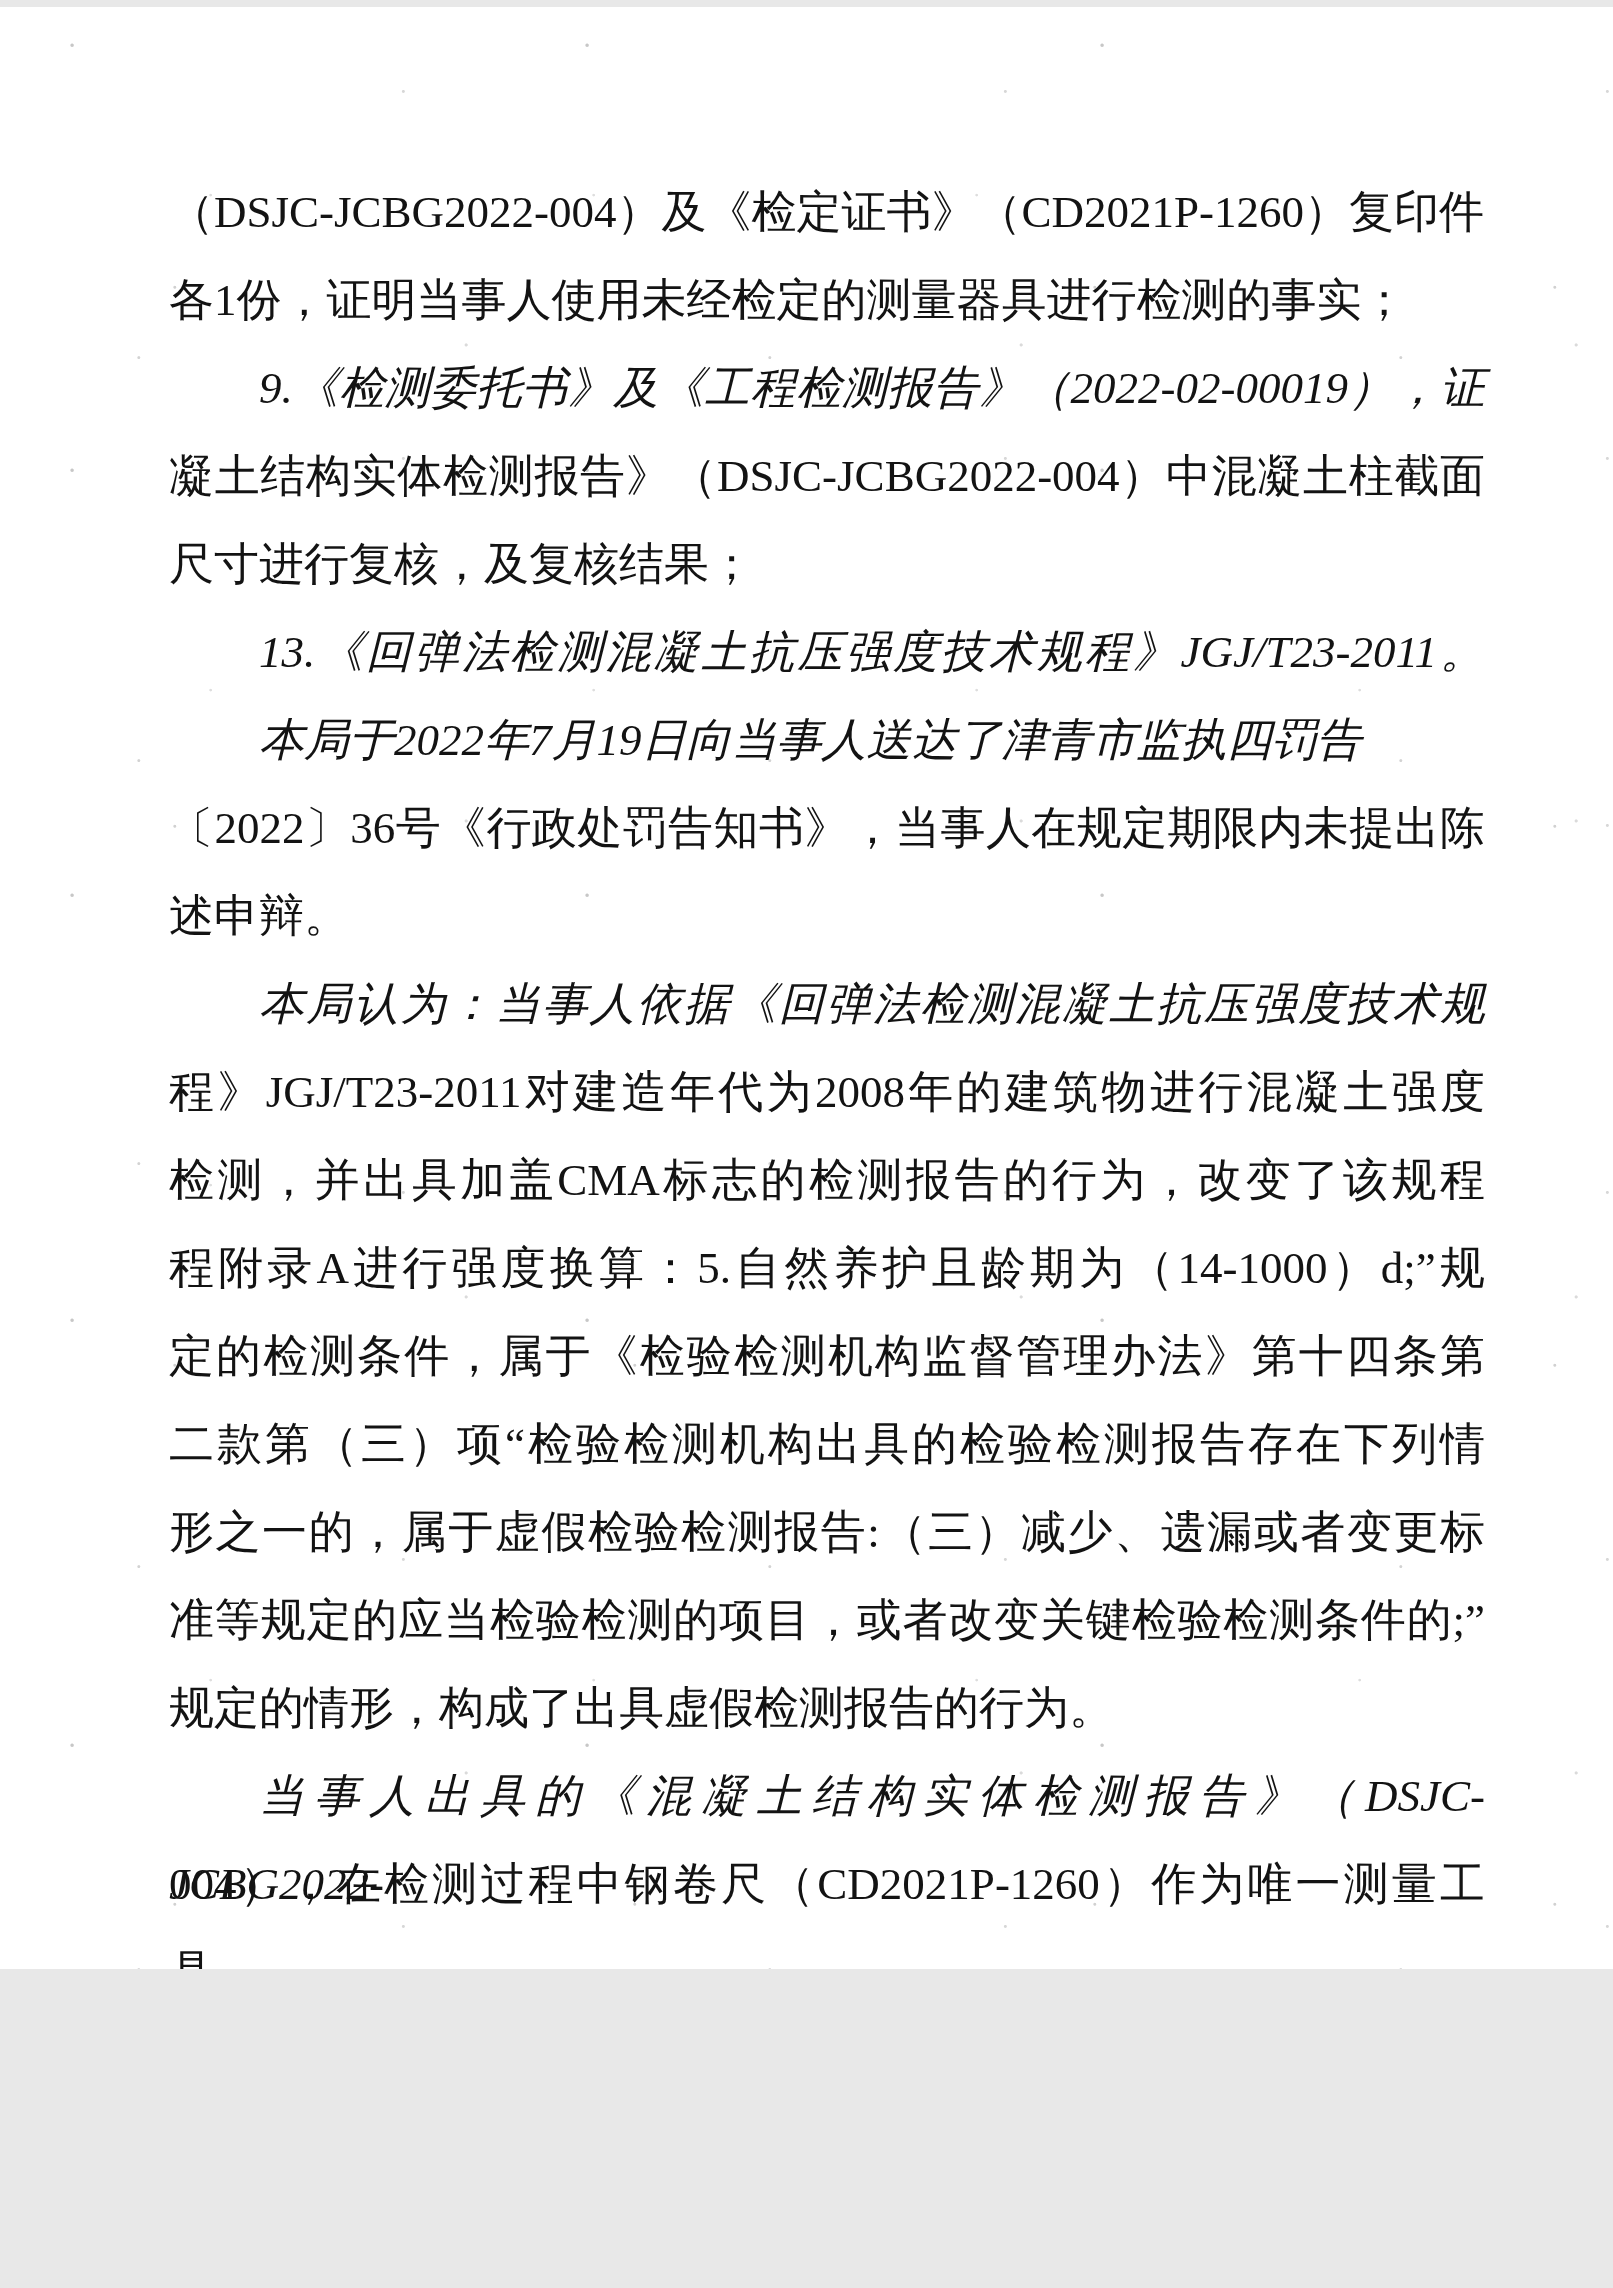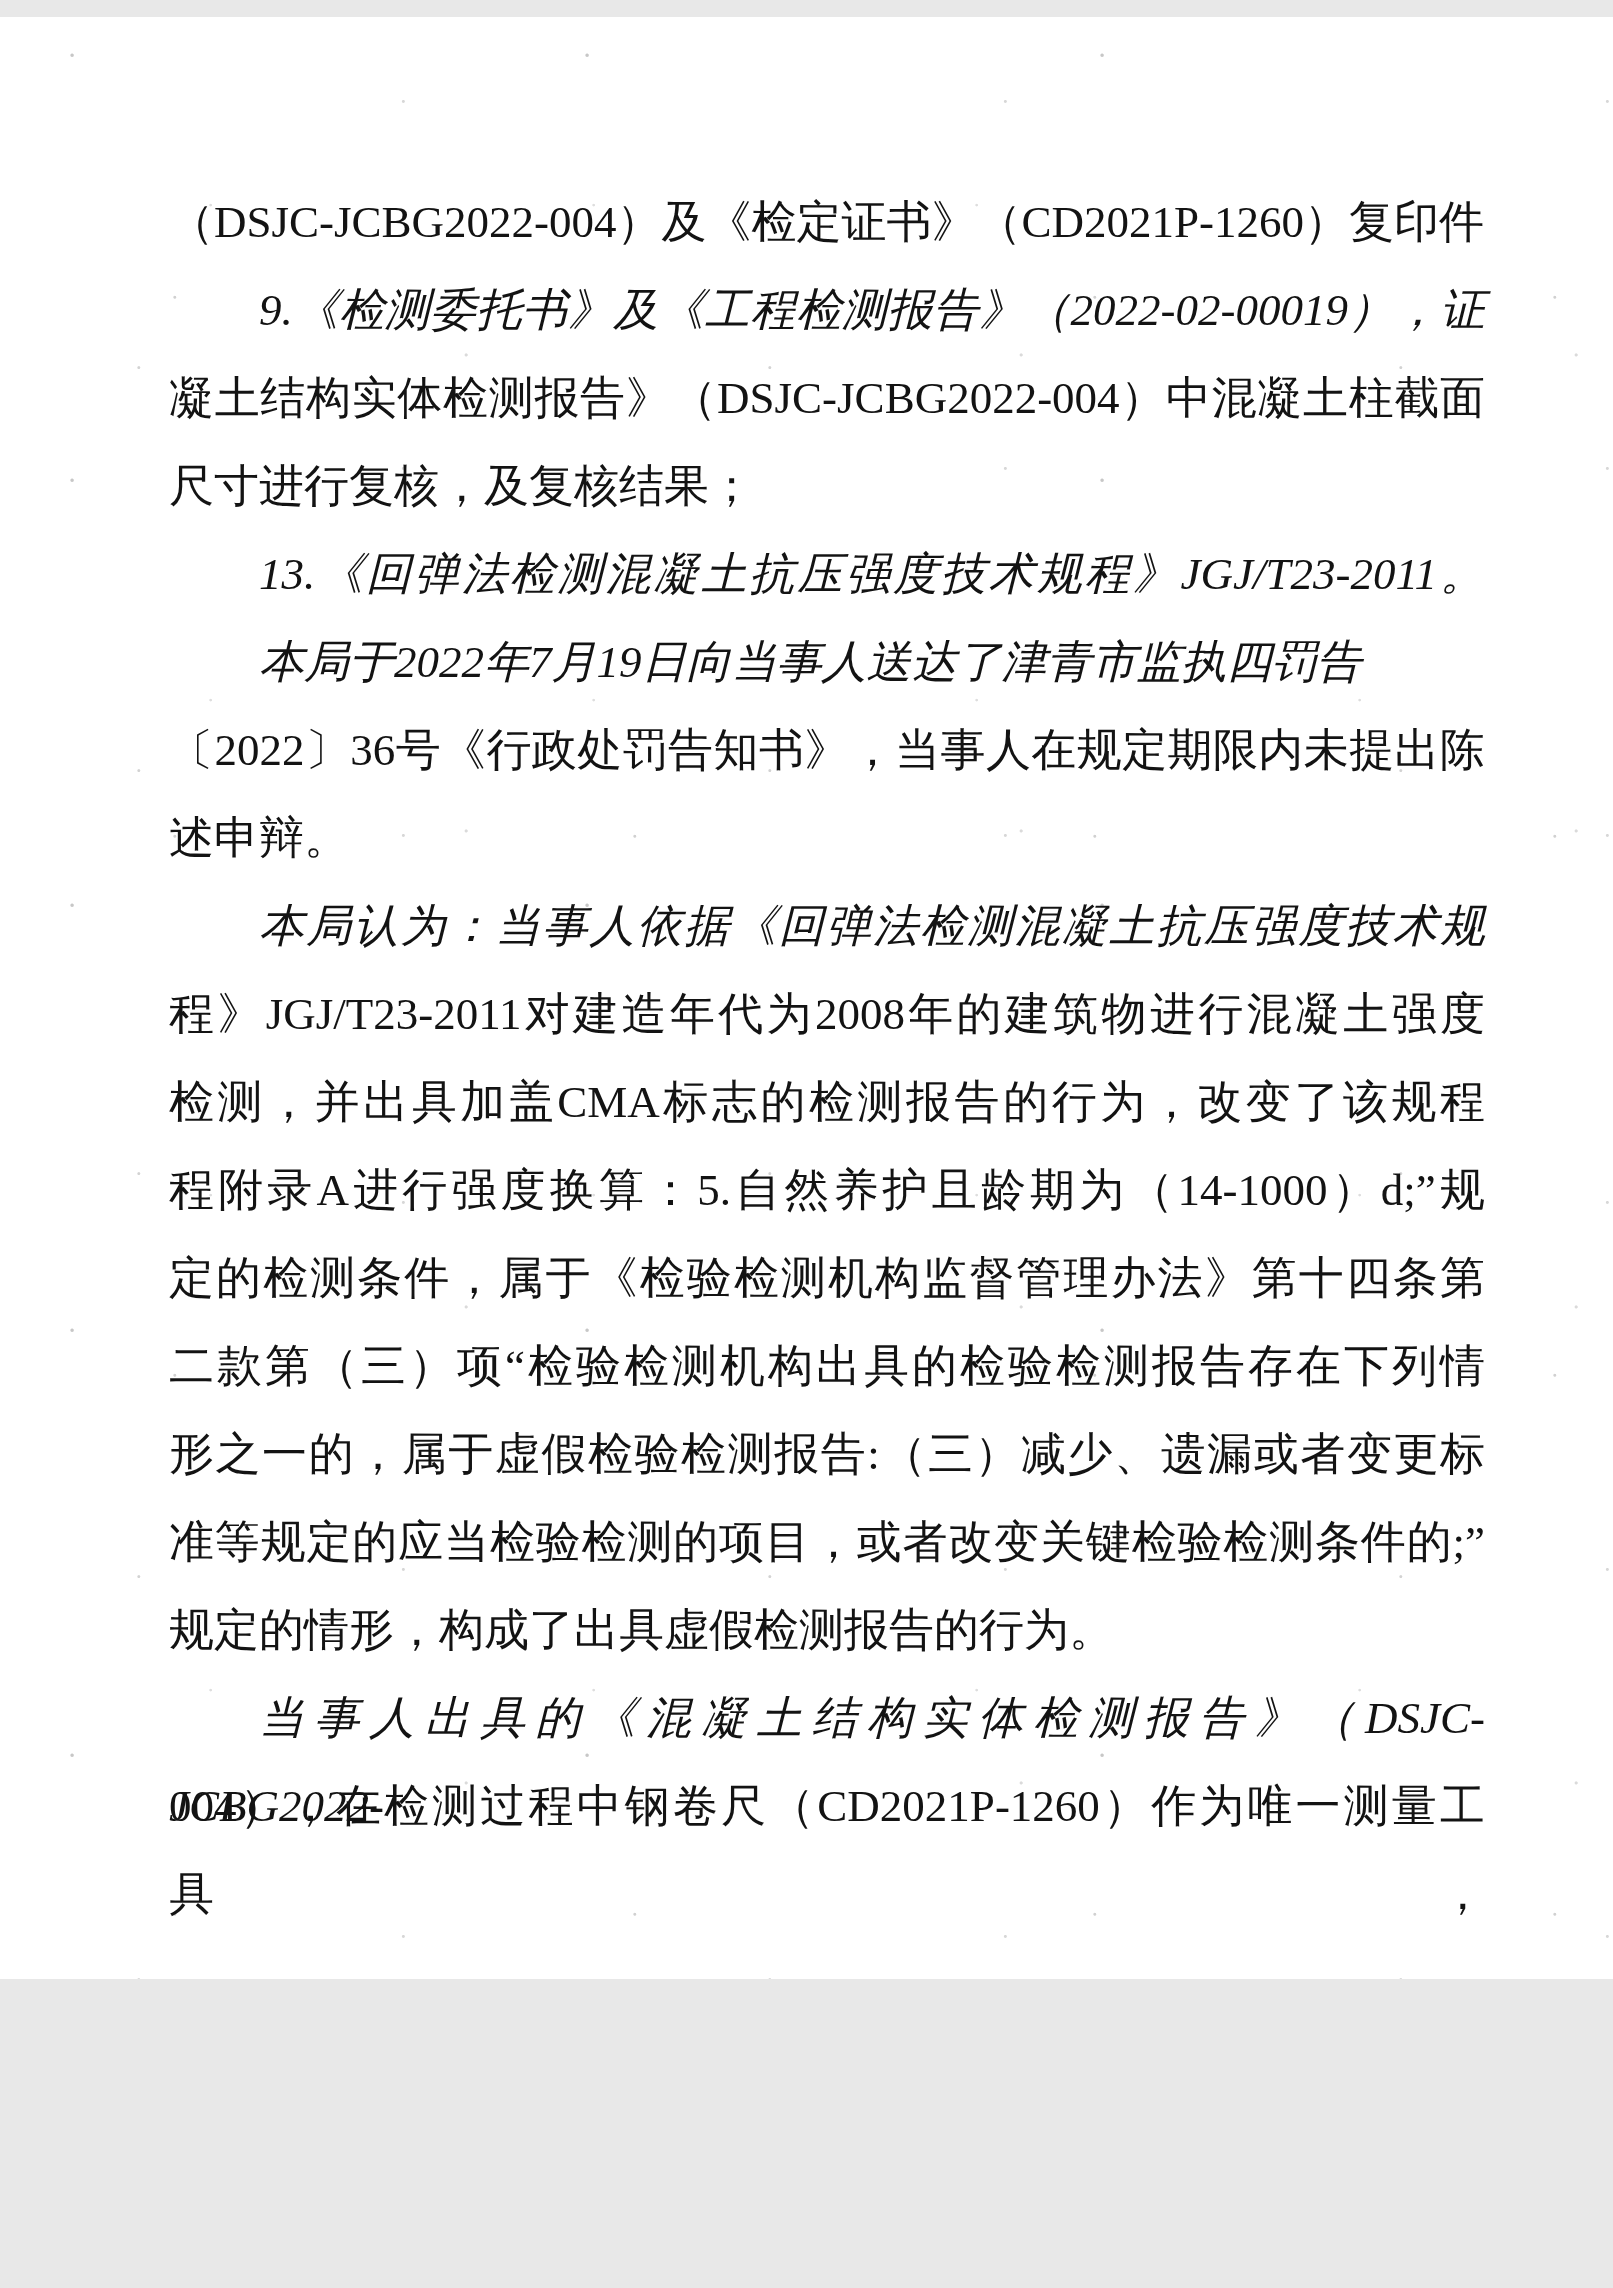--- a/index.html
+++ b/index.html
@@ -4,21 +4,21 @@
 <style>
   html, body {
     margin: 0;
     padding: 0;
     background: #e8e8e8;
   }
   .page {
     position: relative;
     width: 1614px;
     height: 1962px;
-    margin: 17px auto;
+    margin: 7px auto;
     background-color: #ffffff;
     
     background-image:
       radial-gradient(circle at 14% 9%,  rgba(70,70,70,0.30) 1.2px, transparent 2.2px),
       radial-gradient(circle at 67% 23%, rgba(70,70,70,0.22) 1px, transparent 1.9px),
       radial-gradient(circle at 38% 52%, rgba(70,70,70,0.25) 1px, transparent 1.9px),
       radial-gradient(circle at 84% 71%, rgba(70,70,70,0.20) 1.1px, transparent 2px),
       radial-gradient(circle at 22% 87%, rgba(70,70,70,0.24) 1px, transparent 1.9px),
       radial-gradient(circle at 55% 38%, rgba(70,70,70,0.18) 0.9px, transparent 1.7px);
     background-size: 515px 425px, 602px 367px, 460px 539px, 555px 476px, 631px 403px, 383px 495px;
@@ -57,20 +57,21 @@
     letter-spacing: 0.55em;
     color: #131313;
   }
 </style>
 </head>
 <body>
 
 <div class="page">
   <div class="content">
     <div class="line">（DSJC-JCBG2022-004）及《检定证书》（CD2021P-1260）复印件</div>
+    <div class="line">各1份，证明当事人使用未经检定的测量器具进行检测的事实；</div>
     <div class="line justify indent">9.《检测委托书》及《工程检测报告》（2022-02-00019），证</div>
     <div class="line justify">凝土结构实体检测报告》（DSJC-JCBG2022-004）中混凝土柱截面</div>
     <div class="line">尺寸进行复核，及复核结果；</div>
     <div class="line justify indent">13.《回弹法检测混凝土抗压强度技术规程》JGJ/T23-2011。</div>
     <div class="line indent">本局于2022年7月19日向当事人送达了津青市监执四罚告</div>
     <div class="line justify">〔2022〕36号《行政处罚告知书》，当事人在规定期限内未提出陈</div>
     <div class="line">述申辩。</div>
     <div class="line justify indent">本局认为：当事人依据《回弹法检测混凝土抗压强度技术规</div>
     <div class="line justify">程》JGJ/T23-2011对建造年代为2008年的建筑物进行混凝土强度</div>
     <div class="line justify">检测，并出具加盖CMA标志的检测报告的行为，改变了该规程</div>

